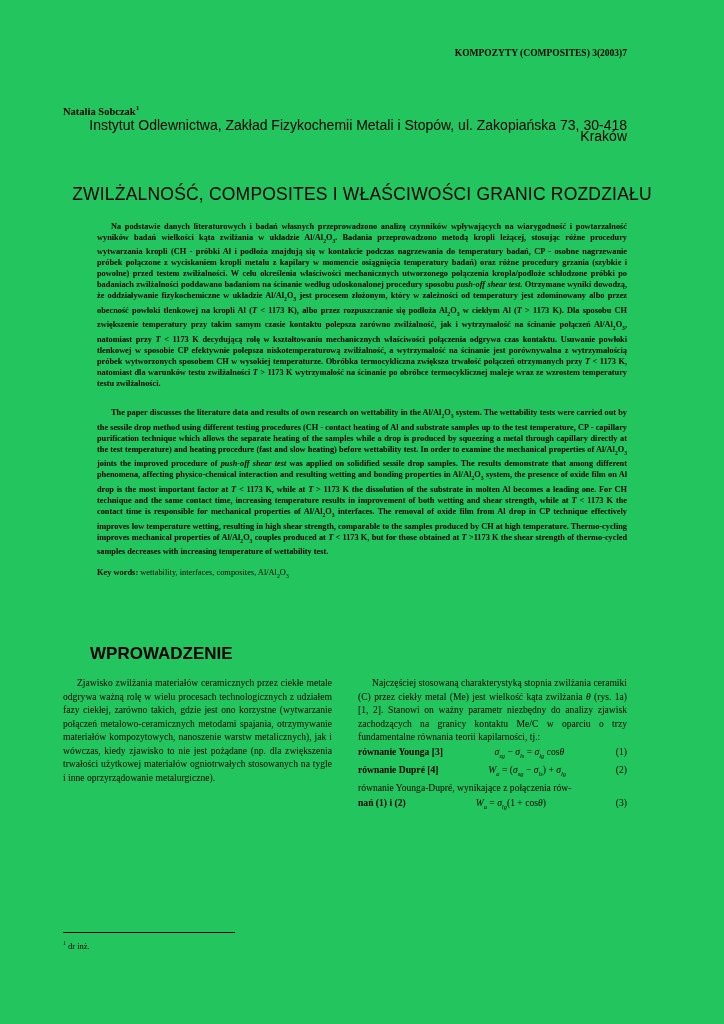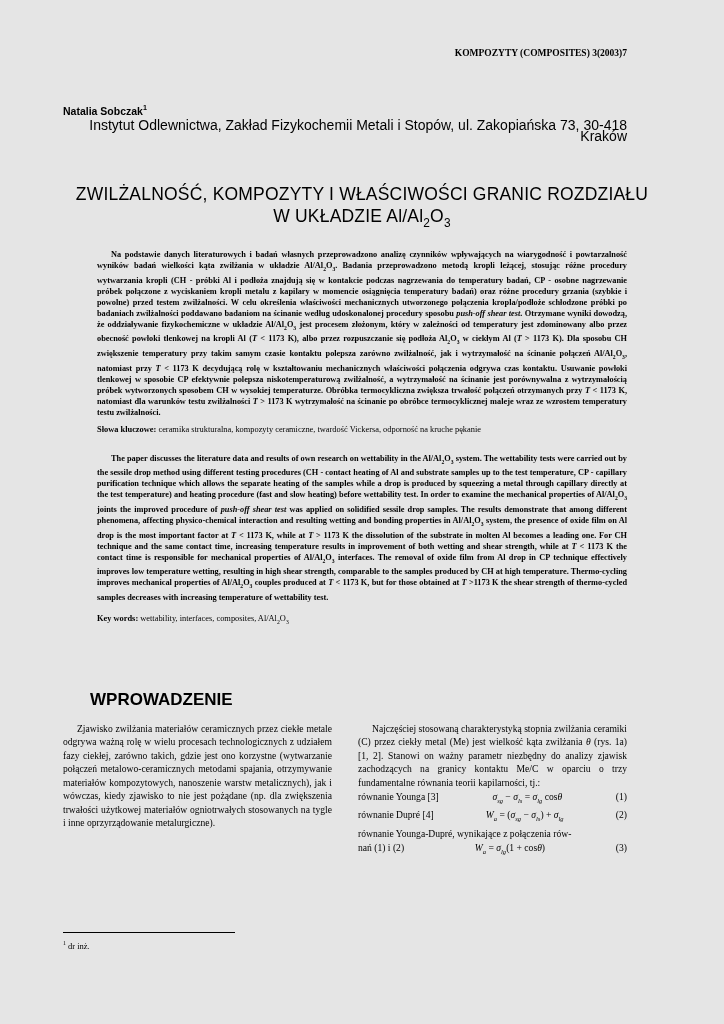--- a/index.html
+++ b/index.html
@@ -1,38 +1,38 @@
 <!DOCTYPE html>
 <html lang="pl"><head>
 <meta charset="utf-8">
 <style>
   html, body { margin: 0; padding: 0; background: #ffffff; }
   .page {
     position: relative;
     width: 724px;
     height: 1024px;
-    background: #e5e5e5;
+    background: #22c55e;
     color: #000000;
     font-family: "Liberation Serif", serif;
     overflow: hidden;
   }
   .content { padding-top: 47px; }
 
   .journal-header {
     text-align: right;
     margin-right: 97px;
     font-weight: bold;
     font-size: 9.5px;
     line-height: 12px;
     font-family: "Liberation Serif", serif;
   }
 
   .author-block { margin: 43px 97px 0 63px; }
   .author-name {
-    font-family: Liberation Sans, sans-serif;
+    font-family: Liberation Serif, serif;
     font-weight: bold;
     font-size: 10.5px;
     line-height: 13px;
   }
   .affiliation {
     font-family: "Liberation Sans", sans-serif;
     font-size: 14px;
     line-height: 11px;
     margin-top: 2px;
     text-align: right;
@@ -102,21 +102,21 @@
     font-size: 9.6px;
     line-height: 13.5px;
   }
   .eq-row {
     display: flex;
     align-items: baseline;
     font-size: 9.6px;
     line-height: 13.5px;
     margin-top: 1px;
   }
-  .eq-label { white-space: nowrap; }
+  .eq-label { white-space: nowrap; font-weight: bold; }
   .eq-formula { flex: 1; text-align: center; padding: 0 4px; }
   .eq-number { white-space: nowrap; }
 
   .footnote-rule {
     position: absolute;
     left: 63px;
     top: 932px;
     width: 172px;
     border-top: 1px solid #000;
     height: 0;
@@ -140,30 +140,25 @@
   <div class="content">
 
     <div class="journal-header">KOMPOZYTY (COMPOSITES) 3(2003)7</div>
 
     <div class="author-block">
       <div class="author-name">Natalia Sobczak<sup>1</sup></div>
       <div class="affiliation">Instytut Odlewnictwa, Zakład Fizykochemii Metali i Stopów, ul. Zakopiańska 73, 30-418 Kraków</div>
     </div>
 
     <h1 class="title-block" style="font-weight:400; margin-bottom:0;">
-      <div>ZWILŻALNOŚĆ, KOMPOZYTY I WŁAŚCIWOŚCI GRANIC ROZDZIAŁU</div>
-      <div>W UKŁADZIE Al/Al<sub>2</sub>O<sub>3</sub></div>
+      <div>ZWILŻALNOŚĆ, COMPOSITES I WŁAŚCIWOŚCI GRANIC ROZDZIAŁU</div>
     </h1>
 
     <p class="abstract abstract-pl">Na podstawie danych literaturowych i badań własnych przeprowadzono analizę czynników wpływających na wiarygodność i powtarzalność wyników badań wielkości kąta zwilżania w układzie Al/Al<sub>2</sub>O<sub>3</sub>. Badania przeprowadzono metodą kropli leżącej, stosując różne procedury wytwarzania kropli (CH - próbki Al i podłoża znajdują się w kontakcie podczas nagrzewania do temperatury badań, CP - osobne nagrzewanie próbek połączone z wyciskaniem kropli metalu z kapilary w momencie osiągnięcia temperatury badań) oraz różne procedury grzania (szybkie i powolne) przed testem zwilżalności. W celu określenia właściwości mechanicznych utworzonego połączenia kropla/podłoże schłodzone próbki po badaniach zwilżalności poddawano badaniom na ścinanie według udoskonalonej procedury sposobu <i>push-off shear test</i>. Otrzymane wyniki dowodzą, że oddziaływanie fizykochemiczne w układzie Al/Al<sub>2</sub>O<sub>3</sub> jest procesem złożonym, który w zależności od temperatury jest zdominowany albo przez obecność powłoki tlenkowej na kropli Al (<i>T</i> &lt; 1173 K), albo przez rozpuszczanie się podłoża Al<sub>2</sub>O<sub>3</sub> w ciekłym Al (<i>T</i> &gt; 1173 K). Dla sposobu CH zwiększenie temperatury przy takim samym czasie kontaktu polepsza zarówno zwilżalność, jak i wytrzymałość na ścinanie połączeń Al/Al<sub>2</sub>O<sub>3</sub>, natomiast przy <i>T</i> &lt; 1173 K decydującą rolę w kształtowaniu mechanicznych właściwości połączenia odgrywa czas kontaktu. Usuwanie powłoki tlenkowej w sposobie CP efektywnie polepsza niskotemperaturową zwilżalność, a wytrzymałość na ścinanie jest porównywalna z wytrzymałością próbek wytworzonych sposobem CH w wysokiej temperaturze. Obróbka termocykliczna zwiększa trwałość połączeń otrzymanych przy <i>T</i> &lt; 1173 K, natomiast dla warunków testu zwilżalności <i>T</i> &gt; 1173 K wytrzymałość na ścinanie po obróbce termocyklicznej maleje wraz ze wzrostem temperatury testu zwilżalności.</p>
 
-    <p class="keywords keywords-pl">
-      <span class="kw-label">Słowa kluczowe:</span>
-      <span>ceramika strukturalna, kompozyty ceramiczne, twardość Vickersa, odporność na kruche pękanie</span>
-    </p>
 
 
     <p class="abstract abstract-en">The paper discusses the literature data and results of own research on wettability in the Al/Al<sub>2</sub>O<sub>3</sub> system. The wettability tests were carried out by the sessile drop method using different testing procedures (CH - contact heating of Al and substrate samples up to the test temperature, CP - capillary purification technique which allows the separate heating of the samples while a drop is produced by squeezing a metal through capillary directly at the test temperature) and heating procedure (fast and slow heating) before wettability test. In order to examine the mechanical properties of Al/Al<sub>2</sub>O<sub>3</sub> joints the improved procedure of <i>push-off shear test</i> was applied on solidified sessile drop samples. The results demonstrate that among different phenomena, affecting physico-chemical interaction and resulting wetting and bonding properties in Al/Al<sub>2</sub>O<sub>3</sub> system, the presence of oxide film on Al drop is the most important factor at <i>T</i> &lt; 1173 K, while at <i>T</i> &gt; 1173 K the dissolution of the substrate in molten Al becomes a leading one. For CH technique and the same contact time, increasing temperature results in improvement of both wetting and shear strength, while at <i>T</i> &lt; 1173 K the contact time is responsible for mechanical properties of Al/Al<sub>2</sub>O<sub>3</sub> interfaces. The removal of oxide film from Al drop in CP technique effectively improves low temperature wetting, resulting in high shear strength, comparable to the samples produced by CH at high temperature. Thermo-cycling improves mechanical properties of Al/Al<sub>2</sub>O<sub>3</sub> couples produced at <i>T</i> &lt; 1173 K, but for those obtained at <i>T</i> &gt;1173 K the shear strength of thermo-cycled samples decreases with increasing temperature of wettability test.</p>
 
     <p class="keywords keywords-en">
       <span class="kw-label">Key words:</span>
       <span>wettability, interfaces, composites, Al/Al<sub>2</sub>O<sub>3</sub></span>
     </p>
 
     <h3 class="section-heading">WPROWADZENIE</h3>

